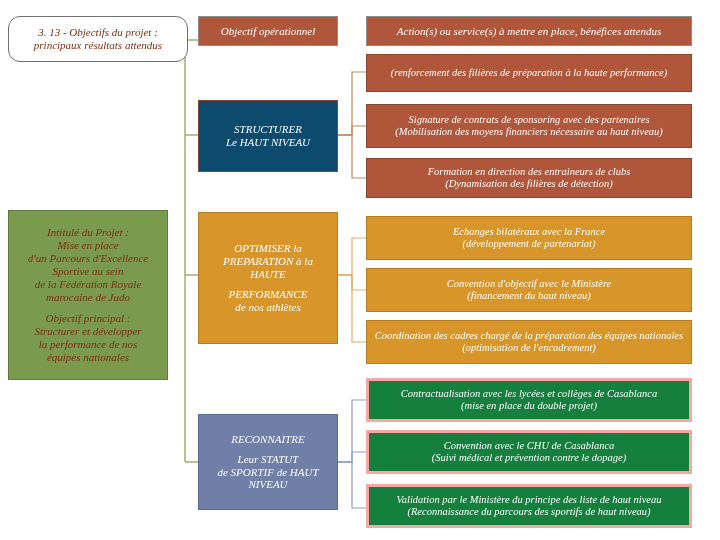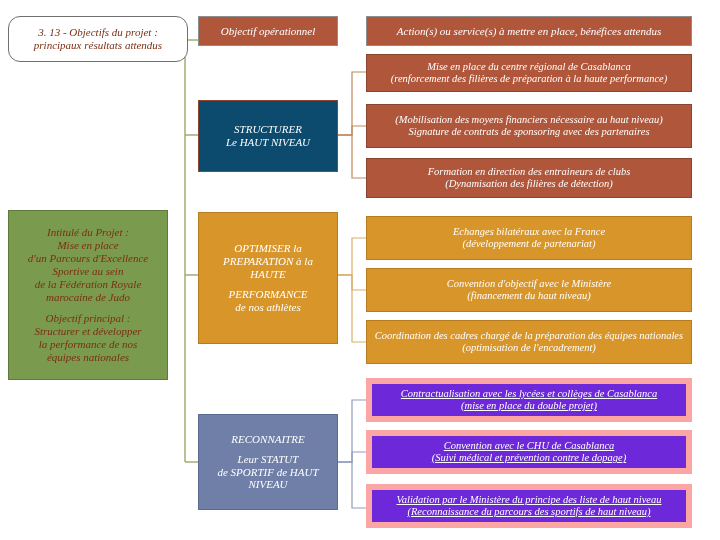--- a/index.html
+++ b/index.html
@@ -83,24 +83,23 @@
     background: #b0563a;
     border: 1px solid #8b4430;
     font-size: 10.5px;
   }
   .r-yellow {
     background: #d8962a;
     border: 1px solid #b57c22;
     font-size: 10.5px;
   }
   .r-blue {
-    background: #6d28d9;
-    border: 6px solid #fca5a5;
+    background: #15803d;
+    border: 3px solid #fca5a5;
     font-size: 10.5px;
-    text-decoration: underline;
   }
   .lblock {
     display: block;
   }
   svg.conn {
     position: absolute;
     left: 0;
     top: 0;
     width: 720px;
     height: 540px;
@@ -187,29 +186,28 @@
     <div class="inner">
       <span class="lblock">RECONNAITRE</span>
       <span class="lblock" style="height:7px;"></span>
       <span class="lblock">Leur STATUT</span>
       <span class="lblock">de SPORTIF de HAUT NIVEAU</span>
     </div>
   </div>
 
   <div class="box r-orange" style="left:366px; top:54px; width:326px; height:38px;">
     <div class="inner">
-      <span class="lblock">Mise en place du centre régional  de Casablanca</span>
       <span class="lblock">(renforcement des filières de préparation  à la haute performance)</span>
     </div>
   </div>
 
   <div class="box r-orange" style="left:366px; top:104px; width:326px; height:44px;">
     <div class="inner">
+      <span class="lblock">Signature de contrats de sponsoring avec des partenaires</span>
       <span class="lblock">(Mobilisation des moyens financiers nécessaire au haut niveau)</span>
-      <span class="lblock">Signature de contrats de sponsoring avec des partenaires</span>
     </div>
   </div>
 
   <div class="box r-orange" style="left:366px; top:158px; width:326px; height:40px;">
     <div class="inner">
       <span class="lblock">Formation en direction des entraineurs de clubs</span>
       <span class="lblock">(Dynamisation des filières de détection)</span>
     </div>
   </div>
 

